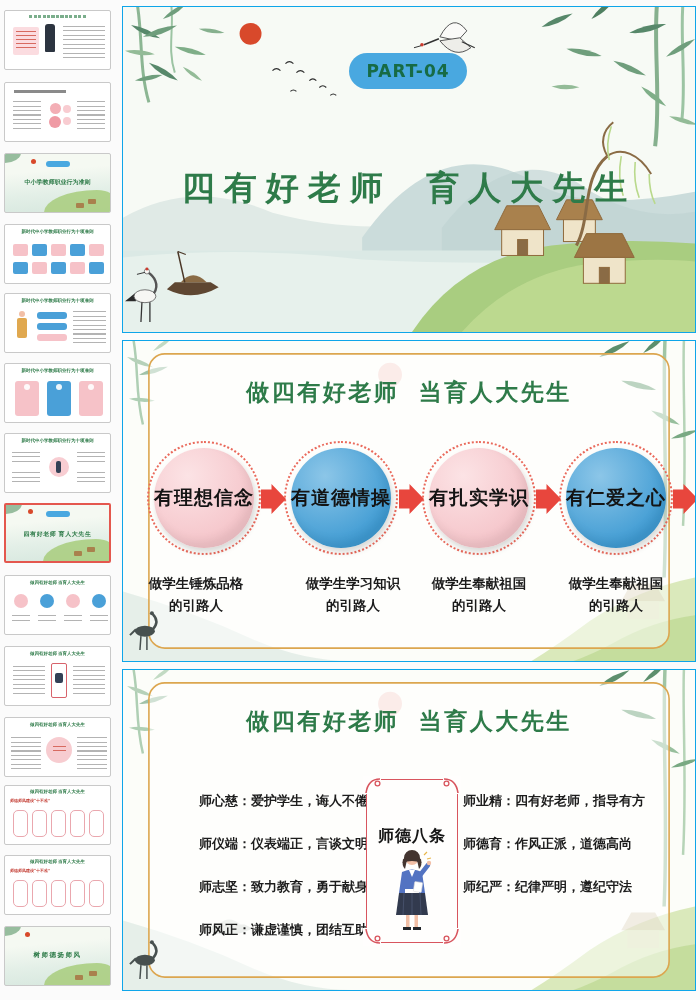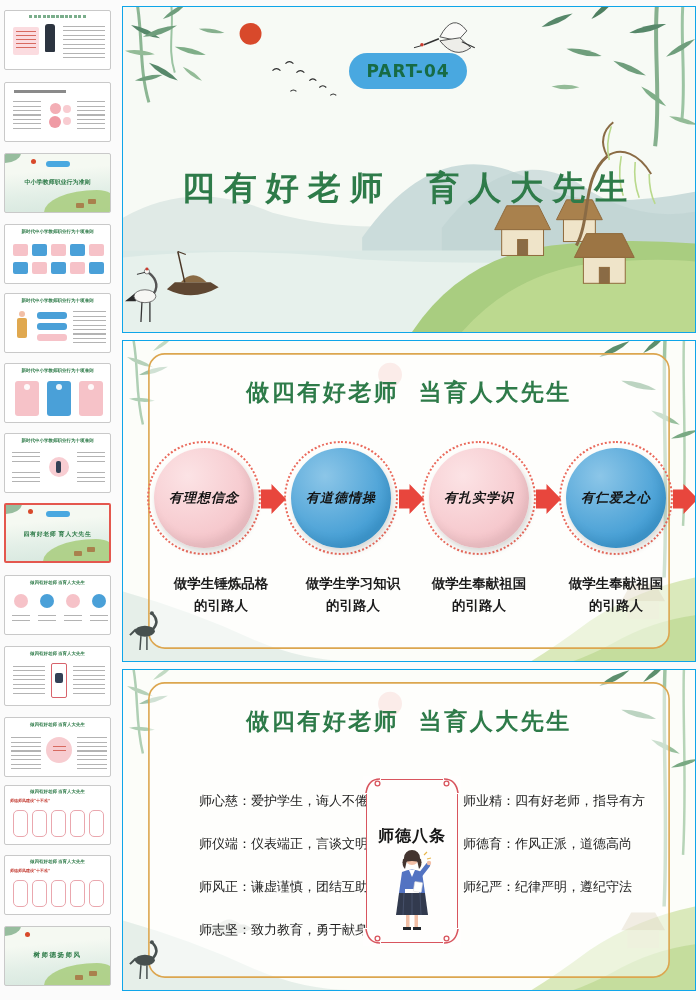--- a/index.html
+++ b/index.html
@@ -28,28 +28,28 @@
   .m-ocard{position:absolute;width:15px;height:27px;background:#fff;border:1px solid #eaa7ae;border-radius:5px;box-sizing:border-box;}
 
   
   .slide{position:absolute;left:122px;width:574px;background:#fff;border:1px solid #0ea5e9;overflow:hidden;box-sizing:border-box;}
   .slide svg.bg{position:absolute;left:0;top:0;width:100%;height:100%;}
   .cover-badge{position:absolute;left:226px;top:46px;width:118px;height:36px;background:#49a8e0;border-radius:18px;display:flex;align-items:center;justify-content:center;color:#176b45;font-weight:700;font-size:17px;letter-spacing:1px;}
   .cover-title{position:absolute;top:159px;left:0;right:0;text-align:center;color:#2e7b49;font-size:33px;font-weight:700;letter-spacing:9px;word-spacing:14px;white-space:nowrap;}
   .frame-title{position:absolute;top:36px;left:0;right:0;text-align:center;color:#2e7b49;font-size:23px;font-weight:700;letter-spacing:2.5px;word-spacing:9px;}
 
   .ring{position:absolute;top:100px;width:114px;height:114px;border:2px dotted #ea6a5c;border-radius:50%;display:flex;align-items:center;justify-content:center;box-sizing:border-box;}
-  .disc{width:100px;height:100px;border-radius:50%;display:flex;align-items:center;justify-content:center;font-size:13px;font-weight:700;color:#141414;letter-spacing:1px;white-space:nowrap;box-shadow:inset -5px -7px 10px rgba(0,0,0,.07),2px 4px 6px rgba(0,0,0,.15);font-style:italic;}
+  .disc{width:100px;height:100px;border-radius:50%;display:flex;align-items:center;justify-content:center;font-size:19px;font-weight:700;color:#141414;letter-spacing:1px;white-space:nowrap;box-shadow:inset -5px -7px 10px rgba(0,0,0,.07),2px 4px 6px rgba(0,0,0,.15);}
   .disc.pink{background:radial-gradient(circle at 34% 28%,#fce3e5,#f5c5ca 72%);}
   .disc.blue{background:radial-gradient(circle at 34% 28%,#8cc6e8,#3f9bd3 74%);}
   .fh-arrow{position:absolute;top:143px;width:25px;height:30px;background:#e8463d;clip-path:polygon(0 18%,42% 18%,42% 0,100% 50%,42% 100%,42% 82%,0 82%);}
   .fh-desc{position:absolute;top:232px;width:138px;text-align:center;font-size:13.5px;font-weight:600;line-height:1.6;color:#1c1c1c;white-space:nowrap;}
 
   .rules-col{position:absolute;top:122px;}
-  .rule-row{font-size:13px;font-weight:400;color:#1d1d1d;margin-bottom:25px;white-space:nowrap;}
+  .rule-row{font-size:13px;font-weight:700;color:#1d1d1d;margin-bottom:25px;white-space:nowrap;}
   .rulebox{position:absolute;left:243px;top:109px;width:92px;height:164px;background:#fffefd;border:1.5px solid #d8555e;box-sizing:border-box;}
   .rb-label{margin-top:46px;text-align:center;font-size:16px;font-weight:700;letter-spacing:1px;color:#161616;}
   .curl{position:absolute;width:18px;height:18px;}
   .curl.tl{top:-4px;left:-4px;}
   .curl.tr{top:-4px;right:-4px;transform:scaleX(-1);}
   .curl.bl{bottom:-4px;left:-4px;transform:scaleY(-1);}
   .curl.br{bottom:-4px;right:-4px;transform:scale(-1,-1);}
   .teacher{position:absolute;left:50%;transform:translateX(-50%);bottom:5px;width:46px;height:92px;}
 </style>
 </head>
@@ -348,21 +348,21 @@
       </div>
       <div class="ring" style="left:299px">
         <div class="disc pink">有扎实学识</div>
       </div>
 
       <div class="fh-arrow" style="left:138px"></div>
       <div class="fh-arrow" style="left:276px"></div>
       <div class="fh-arrow" style="left:413px"></div>
       <div class="fh-arrow" style="left:550px"></div>
 
-      <div class="fh-desc" style="left:29px">
+      <div class="fh-desc" style="left:4px">
         <span>做学生锤炼品格</span><br>
         <span>的引路人</span>
       </div>
       <div class="fh-desc" style="left:161px">
         <span>做学生学习知识</span><br>
         <span>的引路人</span>
       </div>
       <div class="fh-desc" style="left:287px">
         <span>做学生奉献祖国</span><br>
         <span>的引路人</span>
@@ -411,22 +411,22 @@
           <circle cx="21" cy="-4" r="2"></circle>
           <path d="M10,19 l-1,14 M16,19 l0,14" stroke="#47504f" stroke-width="1.5"></path>
           <path d="M5,12 l-6,6" stroke="#47504f" stroke-width="2"></path>
         </g>
       </svg>
       <div class="frame-title">做四有好老师 当育人大先生</div>
 
       <div class="rules-col" style="left:76px;width:235px">
         <div class="rule-row">师心慈：爱护学生，诲人不倦</div>
         <div class="rule-row">师仪端：仪表端正，言谈文明</div>
+        <div class="rule-row">师志坚：致力教育，勇于献身</div>
         <div class="rule-row">师风正：谦虚谨慎，团结互助</div>
-        <div class="rule-row">师志坚：致力教育，勇于献身</div>
       </div>
       <div class="rules-col" style="left:340px;width:235px">
         <div class="rule-row">师业精：四有好老师，指导有方</div>
         <div class="rule-row">师德育：作风正派，道德高尚</div>
         <div class="rule-row">师纪严：纪律严明，遵纪守法</div>
       </div>
 
       <div class="rulebox">
         <svg class="curl tl" viewBox="0 0 18 18">
             <rect width="18" height="18" fill="#fffefd"></rect>

